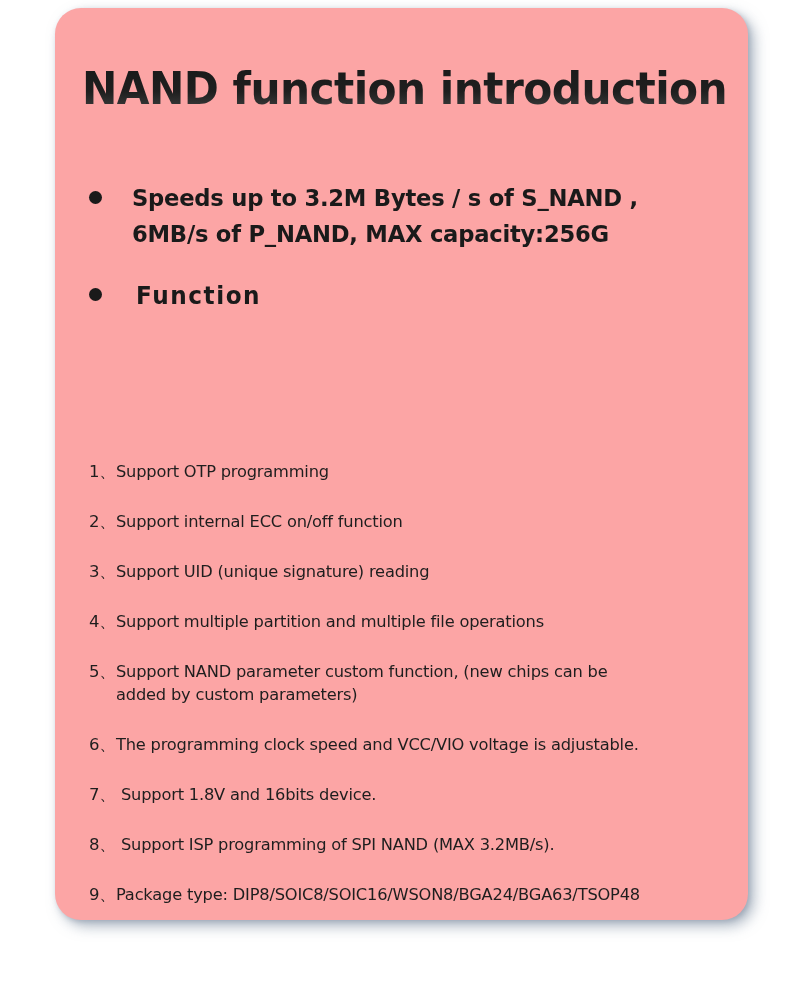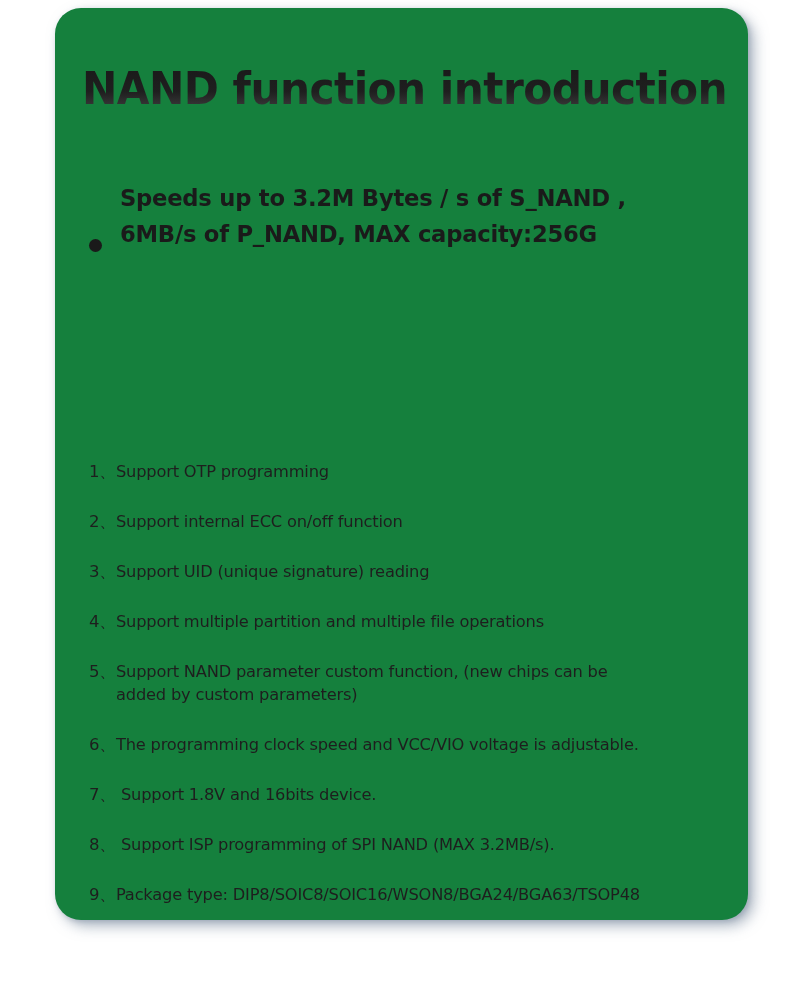--- a/index.html
+++ b/index.html
@@ -15,21 +15,21 @@
     font-family: "DejaVu Sans", "Liberation Sans", sans-serif;
   }
 
   
   #card {
     position: absolute;
     left: 55px;
     top: 8px;
     width: 693px;
     height: 912px;
-    background: #15803d;
+    background: #fca5a5;
     border-radius: 26px;
     box-shadow: 6px 6px 14px rgba(108, 125, 148, 0.55),
                 2px 2px 5px rgba(120, 136, 158, 0.35);
     box-sizing: border-box;
     overflow: hidden;
   }
 
   
   #title {
     position: absolute;
@@ -52,22 +52,23 @@
 
   
   #bullets {
     position: absolute;
     left: 34px;
     top: 172px;
     width: 640px;
   }
   .bullet-row {
     display: flex;
-    align-items: flex-end;
+    align-items: flex-start;
     margin-bottom: 26px;
+    gap: 12px;
   }
   .bullet-dot {
     width: 13px;
     height: 13px;
     border-radius: 50%;
     background: #1a1a1a;
     flex: 0 0 13px;
     margin-top: 11px;
     margin-right: 18px;
   }
@@ -130,20 +131,24 @@
 
   <div id="bullets">
 
     <div class="bullet-row">
       <span class="bullet-dot"></span>
       <span class="bullet-text">Speeds up to 3.2M Bytes / s of S_NAND ,
 6MB/s of P_NAND, MAX capacity:256G</span>
     </div>
 
 
+    <div class="bullet-row heading">
+      <span class="bullet-dot"></span>
+      <span class="bullet-text"> Function</span>
+    </div>
 
   </div>
 
   <div id="numbered">
 
     <div class="num-row">
       <span class="num-label">1、</span>
       <span class="num-text">Support OTP programming</span>
     </div>
 

